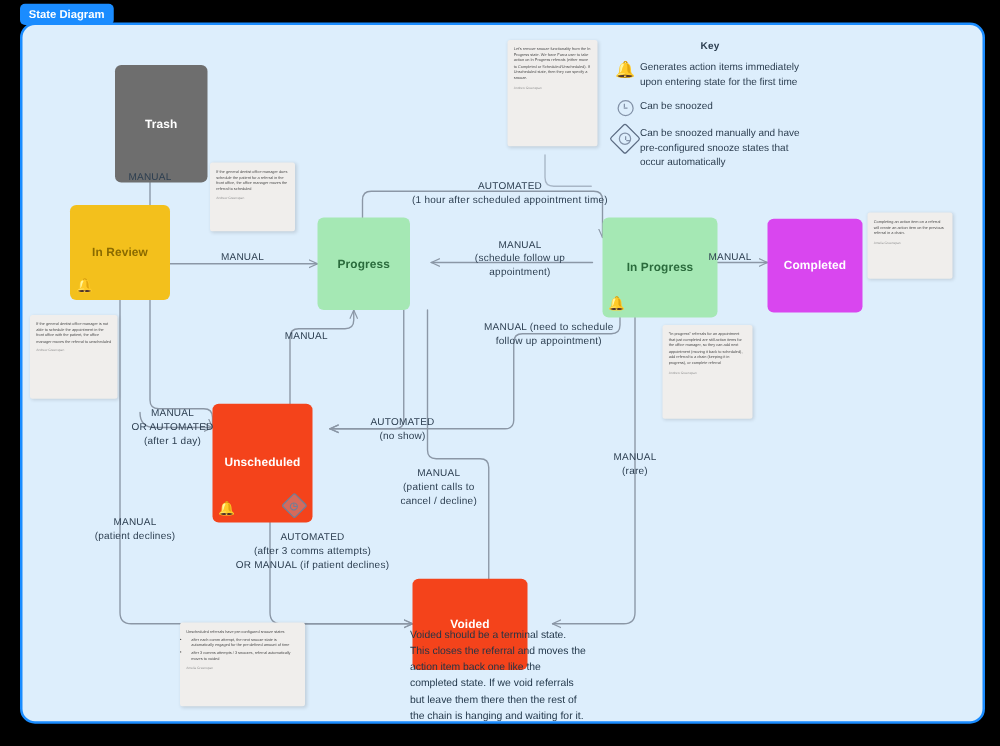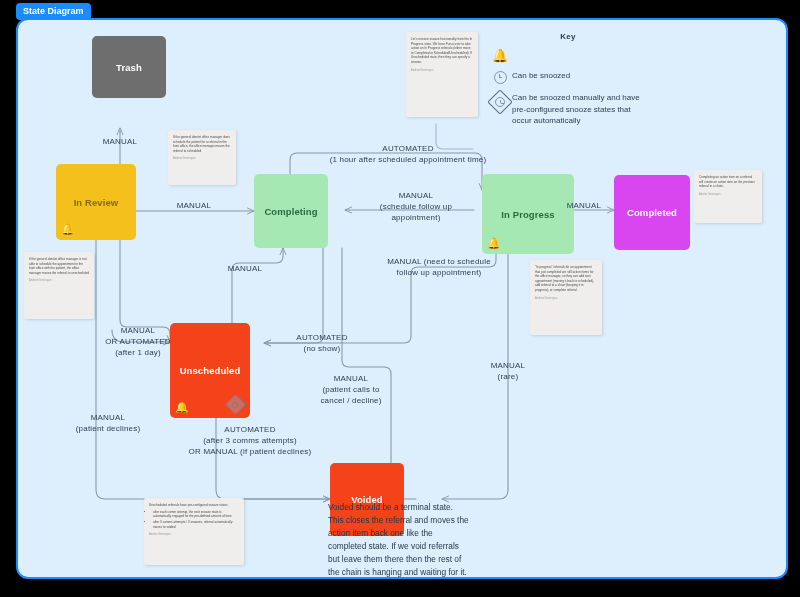--- a/index.html
+++ b/index.html
@@ -113,31 +113,31 @@
         <path d="M 198 382 L 198 470 Q 198 479 207 479 L 312 479" marker-end="url(#ah)"></path>
 
         <path d="M 324 228 L 324 340 Q 324 347 331 347 L 366 347 Q 373 347 373 354 L 373 470 Q 373 479 382 479 L 398 479"></path>
 
         <path d="M 490 225 L 490 470 Q 490 479 481 479 L 424 479" marker-end="url(#ah)"></path>
 
         <path d="M 418 104 L 418 122 Q 418 129 425 129 L 455 129" stroke="#a8b6c6"></path>
       </g>
     </svg>
 
-    <div class="node n-trash" style="left:74px;top:16px;width:74px;height:62px;justify-content:center;">
+    <div class="node n-trash" style="left:74px;top:32px;width:74px;height:94px;justify-content:center;">
       <span class="ttl">Trash</span>
     </div>
 
     <div class="node n-inreview" style="left:38px;top:144px;width:80px;height:76px;">
       <span class="ttl">In Review</span>
       <span class="badge bell">🔔</span>
     </div>
 
     <div class="node n-sched" style="left:236px;top:154px;width:74px;height:74px;">
-      <span class="ttl">Completing</span>
+      <span class="ttl">Progress</span>
     </div>
 
     <div class="node n-unsched" style="left:152px;top:303px;width:80px;height:95px;">
       <span class="ttl">Unscheduled</span>
       <span class="badge bell">🔔</span>
       <span class="badge diamond">
         <span class="diamond-shape">
             <span class="clk">◷</span>
           </span>
       </span>
@@ -145,21 +145,21 @@
 
     <div class="node n-inprog" style="left:464px;top:154px;width:92px;height:80px;">
       <span class="ttl">In Progress</span>
       <span class="badge bell">🔔</span>
     </div>
 
     <div class="node n-completed" style="left:596px;top:155px;width:76px;height:75px;">
       <span class="ttl">Completed</span>
     </div>
 
-    <div class="node n-voided" style="left:312px;top:443px;width:74px;height:73px;">
+    <div class="node n-voided" style="left:312px;top:443px;width:92px;height:73px;">
       <span class="ttl">Voided</span>
     </div>
 
     <div class="elabel" style="left:62px;top:116px;width:80px;">MANUAL</div>
 
     <div class="elabel" style="left:136px;top:180px;width:80px;">MANUAL</div>
 
     <div class="elabel" style="left:292px;top:123px;width:196px;">AUTOMATED
 (1 hour after scheduled appointment time)</div>
 
@@ -195,20 +195,21 @@
     <div class="elabel" style="left:450px;top:340px;width:80px;">MANUAL
 (rare)</div>
 
     <div class="key" style="left:470px;top:12px;width:160px;">
       <div class="key-title">Key</div>
 
       <div class="key-row">
         <div class="key-ico">
             <span style="font-size:13px;line-height:13px;">🔔</span>
           </div>
+        <div class="key-txt">Generates action items immediately upon entering state for the first time</div>
       </div>
 
       <div class="key-row">
         <div class="key-ico">
             <span class="clock-ico"></span>
           </div>
         <div class="key-txt">Can be snoozed</div>
       </div>
 
       <div class="key-row">

